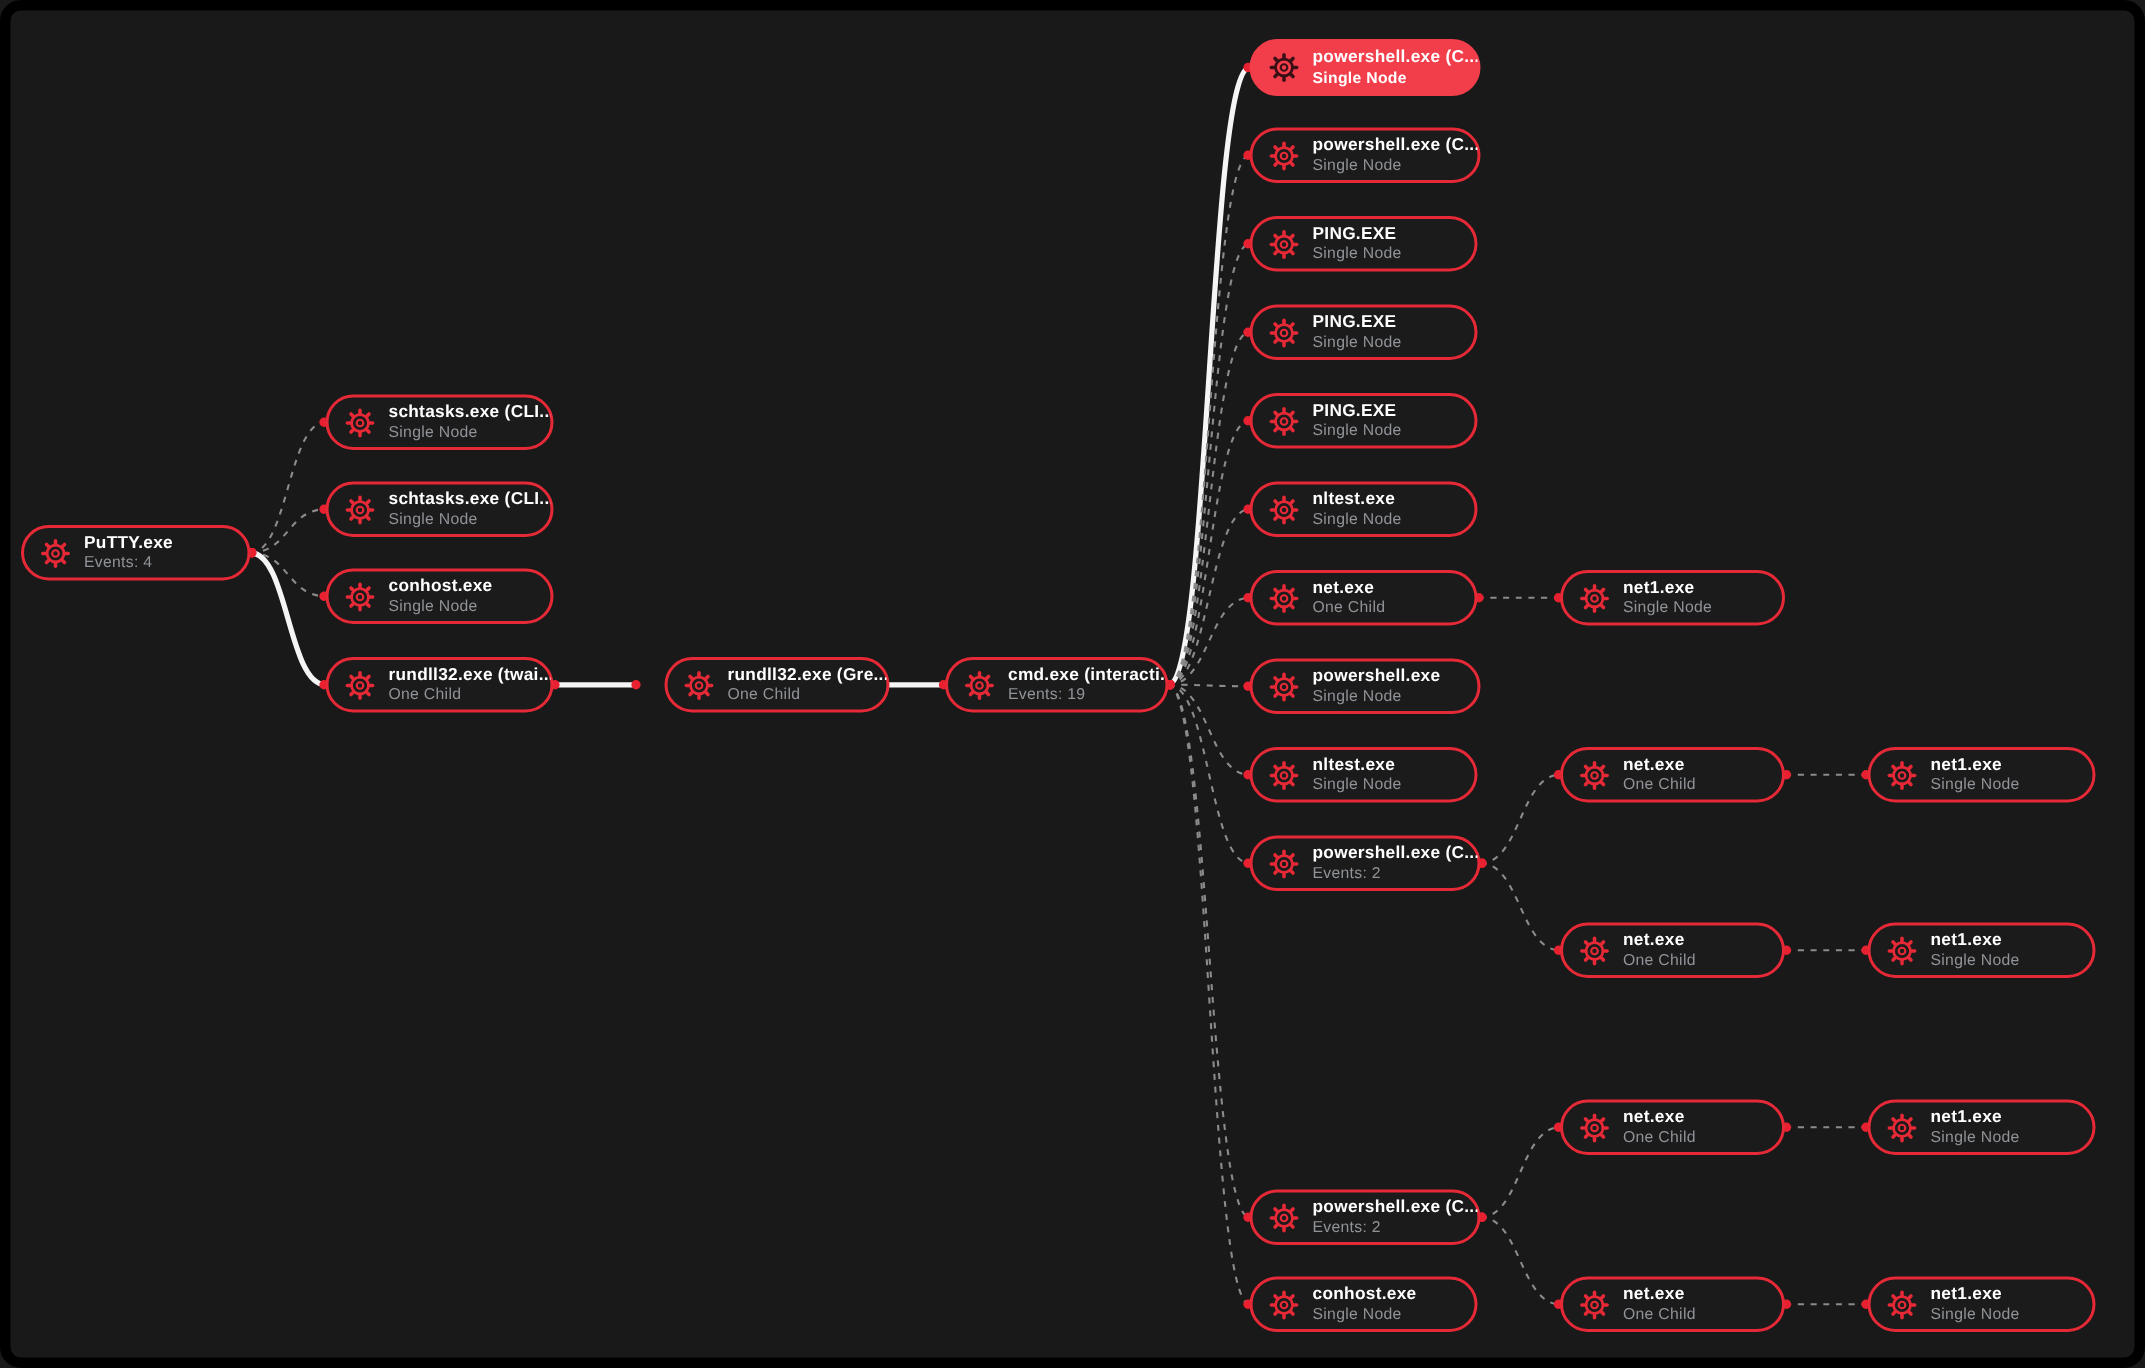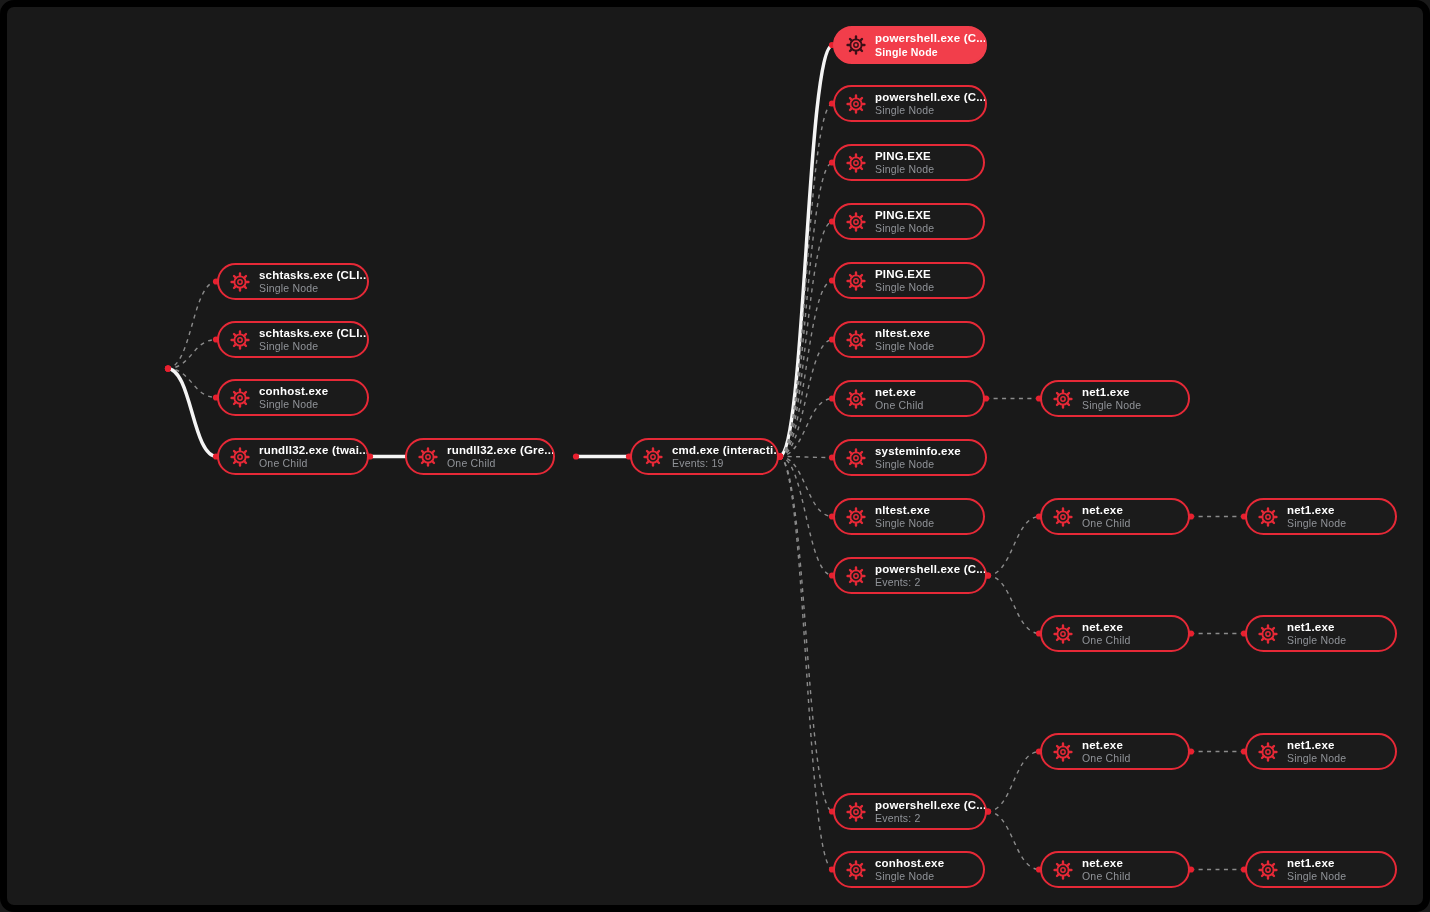--- a/index.html
+++ b/index.html
@@ -113,20 +113,40 @@
       <circle cx="988" cy="811.5" r="3.1" fill="#e8202f"></circle>
       <circle cx="1039" cy="869.5" r="3.1" fill="#e8202f"></circle>
       <path d="M 1190 751.5 C 1217.5 751.5, 1217.5 751.5, 1245 751.5" fill="none" stroke="#8b8b8b" stroke-width="1.4" stroke-dasharray="4 4.5"></path>
       <circle cx="1191" cy="751.5" r="3.1" fill="#e8202f"></circle>
       <circle cx="1244" cy="751.5" r="3.1" fill="#e8202f"></circle>
       <path d="M 1190 869.5 C 1217.5 869.5, 1217.5 869.5, 1245 869.5" fill="none" stroke="#8b8b8b" stroke-width="1.4" stroke-dasharray="4 4.5"></path>
       <circle cx="1191" cy="869.5" r="3.1" fill="#e8202f"></circle>
       <circle cx="1244" cy="869.5" r="3.1" fill="#e8202f"></circle>
     </svg>
   <div id="frame"></div>
+<div class="node" style="left: 14px; top: 350px; width: 153px; height: 37px;">
+    <span class="gear">
+      <svg width="20" height="20" viewBox="0 0 22 22" fill="none" stroke="currentColor" stroke-width="2" stroke-linecap="round">
+        <circle cx="11" cy="11" r="6.2"></circle>
+        <circle cx="11" cy="11" r="2.4" stroke-width="1.6"></circle>
+        <line x1="17.5" y1="11" x2="20.3" y2="11" stroke-width="2.6"></line>
+        <line x1="15.6" y1="15.6" x2="17.6" y2="17.6" stroke-width="2.6"></line>
+        <line x1="11" y1="17.5" x2="11" y2="20.3" stroke-width="2.6"></line>
+        <line x1="6.4" y1="15.6" x2="4.4" y2="17.6" stroke-width="2.6"></line>
+        <line x1="4.5" y1="11" x2="1.7" y2="11" stroke-width="2.6"></line>
+        <line x1="6.4" y1="6.4" x2="4.4" y2="4.4" stroke-width="2.6"></line>
+        <line x1="11" y1="4.5" x2="11" y2="1.7" stroke-width="2.6"></line>
+        <line x1="15.6" y1="6.4" x2="17.6" y2="4.4" stroke-width="2.6"></line>
+      </svg>
+    </span>
+    <span class="txt">
+      <span class="title">PuTTY.exe</span>
+      <span class="sub">Events: 4</span>
+    </span>
+  </div>
     <div class="node" style="left: 217px; top: 263px; width: 152px; height: 37px;">
     <span class="gear">
       <svg width="20" height="20" viewBox="0 0 22 22" fill="none" stroke="currentColor" stroke-width="2" stroke-linecap="round">
         <circle cx="11" cy="11" r="6.2"></circle>
         <circle cx="11" cy="11" r="2.4" stroke-width="1.6"></circle>
         <line x1="17.5" y1="11" x2="20.3" y2="11" stroke-width="2.6"></line>
         <line x1="15.6" y1="15.6" x2="17.6" y2="17.6" stroke-width="2.6"></line>
         <line x1="11" y1="17.5" x2="11" y2="20.3" stroke-width="2.6"></line>
         <line x1="6.4" y1="15.6" x2="4.4" y2="17.6" stroke-width="2.6"></line>
         <line x1="4.5" y1="11" x2="1.7" y2="11" stroke-width="2.6"></line>
@@ -193,21 +213,21 @@
         <line x1="6.4" y1="6.4" x2="4.4" y2="4.4" stroke-width="2.6"></line>
         <line x1="11" y1="4.5" x2="11" y2="1.7" stroke-width="2.6"></line>
         <line x1="15.6" y1="6.4" x2="17.6" y2="4.4" stroke-width="2.6"></line>
       </svg>
     </span>
     <span class="txt">
       <span class="title">rundll32.exe (twai...</span>
       <span class="sub">One Child</span>
     </span>
   </div>
-    <div class="node" style="left: 405px; top: 438px; width: 150px; height: 37px;">
+    <div class="node" style="left: 443px; top: 438px; width: 150px; height: 37px;">
     <span class="gear">
       <svg width="20" height="20" viewBox="0 0 22 22" fill="none" stroke="currentColor" stroke-width="2" stroke-linecap="round">
         <circle cx="11" cy="11" r="6.2"></circle>
         <circle cx="11" cy="11" r="2.4" stroke-width="1.6"></circle>
         <line x1="17.5" y1="11" x2="20.3" y2="11" stroke-width="2.6"></line>
         <line x1="15.6" y1="15.6" x2="17.6" y2="17.6" stroke-width="2.6"></line>
         <line x1="11" y1="17.5" x2="11" y2="20.3" stroke-width="2.6"></line>
         <line x1="6.4" y1="15.6" x2="4.4" y2="17.6" stroke-width="2.6"></line>
         <line x1="4.5" y1="11" x2="1.7" y2="11" stroke-width="2.6"></line>
         <line x1="6.4" y1="6.4" x2="4.4" y2="4.4" stroke-width="2.6"></line>
@@ -389,21 +409,21 @@
         <line x1="15.6" y1="15.6" x2="17.6" y2="17.6" stroke-width="2.6"></line>
         <line x1="11" y1="17.5" x2="11" y2="20.3" stroke-width="2.6"></line>
         <line x1="6.4" y1="15.6" x2="4.4" y2="17.6" stroke-width="2.6"></line>
         <line x1="4.5" y1="11" x2="1.7" y2="11" stroke-width="2.6"></line>
         <line x1="6.4" y1="6.4" x2="4.4" y2="4.4" stroke-width="2.6"></line>
         <line x1="11" y1="4.5" x2="11" y2="1.7" stroke-width="2.6"></line>
         <line x1="15.6" y1="6.4" x2="17.6" y2="4.4" stroke-width="2.6"></line>
       </svg>
     </span>
     <span class="txt">
-      <span class="title">systeminfo.exe</span>
+      <span class="title">powershell.exe</span>
       <span class="sub">Single Node</span>
     </span>
   </div>
     <div class="node" style="left: 833px; top: 498px; width: 152px; height: 37px;">
     <span class="gear">
       <svg width="20" height="20" viewBox="0 0 22 22" fill="none" stroke="currentColor" stroke-width="2" stroke-linecap="round">
         <circle cx="11" cy="11" r="6.2"></circle>
         <circle cx="11" cy="11" r="2.4" stroke-width="1.6"></circle>
         <line x1="17.5" y1="11" x2="20.3" y2="11" stroke-width="2.6"></line>
         <line x1="15.6" y1="15.6" x2="17.6" y2="17.6" stroke-width="2.6"></line>

